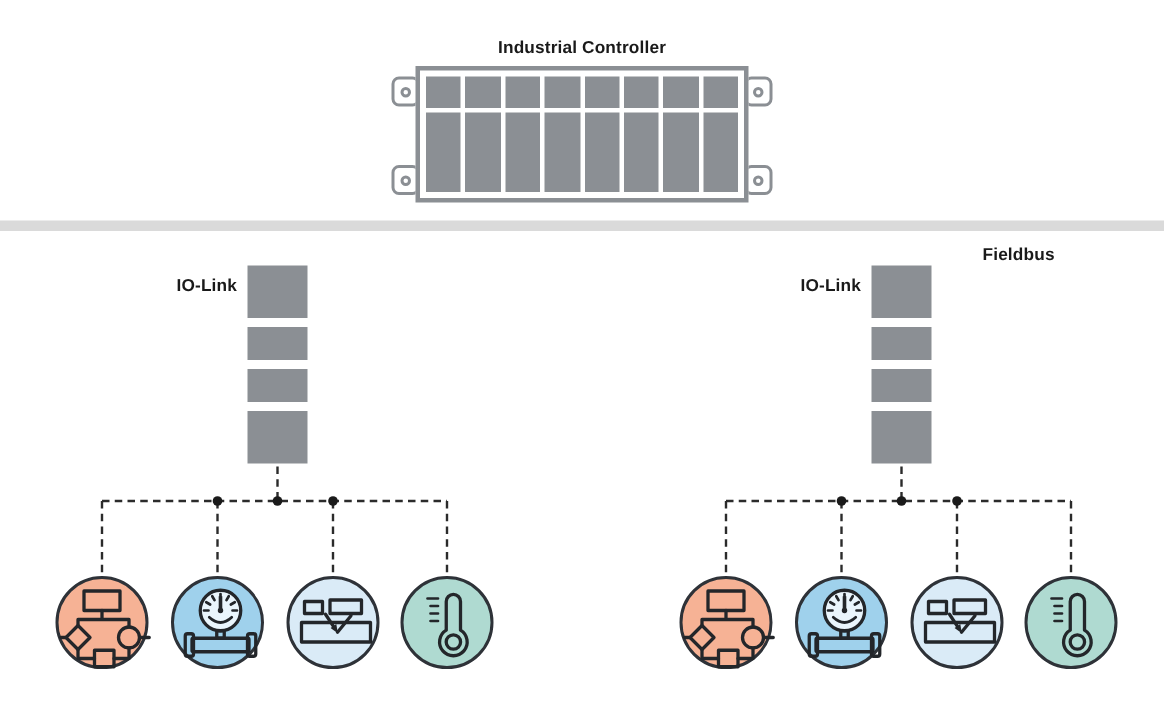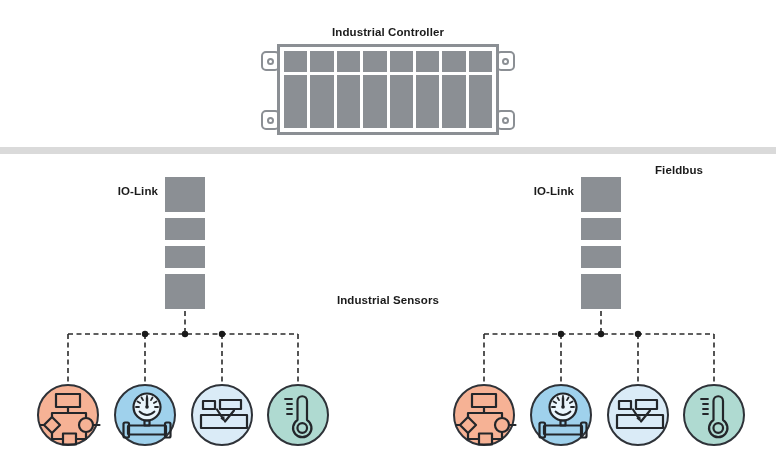--- a/index.html
+++ b/index.html
@@ -100,21 +100,20 @@
     <div class="blk short"></div>
     <div class="blk tall"></div>
   </div>
   <div class="stack" style="left:581px; top:177px;">
     <div class="blk tall"></div>
     <div class="blk short"></div>
     <div class="blk short"></div>
     <div class="blk tall"></div>
   </div>
 
-  <div class="label" style="left:288px; top:294px; width:200px; text-align:center;">Industrial Sensors</div>
 
   <svg class="wires" width="776" height="469">
     <g stroke="#2b2b2b" stroke-width="1.6" stroke-dasharray="5 3.5" fill="none">
       <path d="M185,311 V334"></path>
       <path d="M68,334 H298"></path>
       <path d="M68,334 V384 M145,334 V384 M222,334 V384 M298,334 V384"></path>
       <path d="M601,311 V334"></path>
       <path d="M484,334 H714"></path>
       <path d="M484,334 V384 M561,334 V384 M638,334 V384 M714,334 V384"></path>
     </g>

